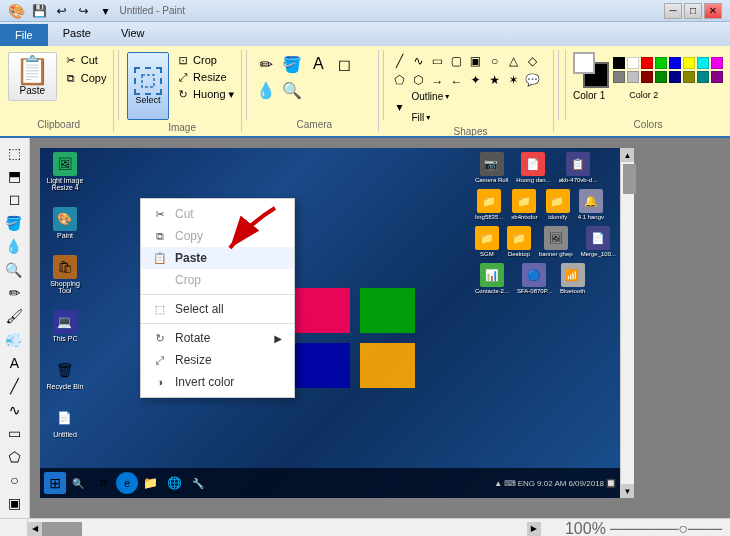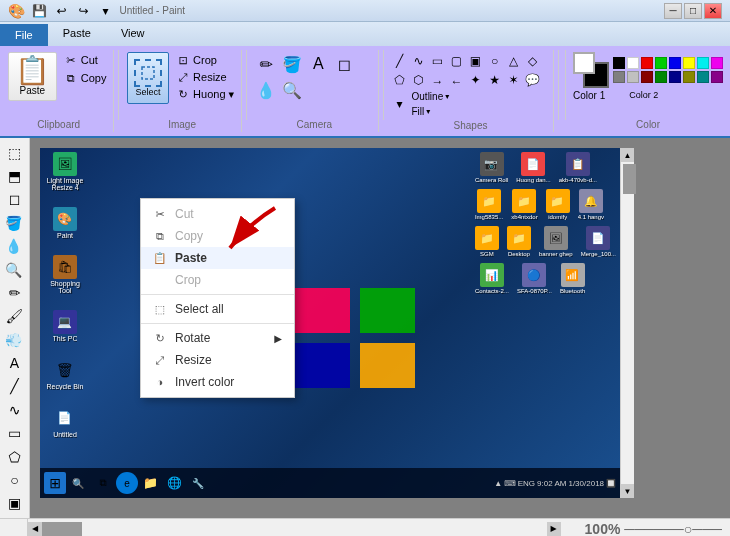--- a/index.html
+++ b/index.html
@@ -14,21 +14,21 @@
       justify-content: space-between;
       padding: 0 8px;
       border-bottom: 1px solid #a0b8d0;
     }
     .title-bar-left { display: flex; align-items: center; gap: 4px; }
     .title-bar-controls { display: flex; gap: 2px; }
     .title-btn { width: 18px; height: 16px; font-size: 10px; display: flex; align-items: center; justify-content: center; background: linear-gradient(to bottom, #e8e8e8, #ccc); border: 1px solid #aaa; cursor: pointer; }
     .qa-btn { width: 20px; height: 18px; display: flex; align-items: center; justify-content: center; font-size: 12px; cursor: pointer; }
 
     
-    .ribbon { background: #c4b5fd; border-bottom: 2px solid #2a72b8; }
+    .ribbon { background: #fef9c3; border-bottom: 2px solid #2a72b8; }
     .ribbon-tabs { display: flex; height: 24px; background: linear-gradient(to bottom, #dce9f7, #c8d9ee); }
     .ribbon-tab {
       padding: 4px 14px;
       font-size: 11px;
       cursor: pointer;
       border: 1px solid transparent;
       border-bottom: none;
     }
     .ribbon-tab.active {
       background: #f5f5f5;
@@ -88,21 +88,21 @@
     .small-btn-icon { width: 14px; height: 14px; display: inline-flex; align-items: center; justify-content: center; font-size: 11px; }
 
     
     .image-group .ribbon-group-content { flex-direction: column; align-items: flex-start; gap: 1px; }
 
     
     .select-btn {
       display: flex;
       flex-direction: column;
       align-items: center;
-      padding: 6px 6px;
+      padding: 14px 6px;
       cursor: pointer;
       background: linear-gradient(to bottom, #ddeeff, #a8c8f0);
       border: 1px solid #2a72b8;
       border-radius: 2px;
     }
     .select-icon-box {
       width: 28px; height: 28px;
       border: 2px dashed #2a72b8;
       display: flex; align-items: center; justify-content: center;
     }
@@ -216,21 +216,21 @@
       font-size: 12px;
       color: #333;
     }
     .ctx-item.disabled { color: #aaa; cursor: default; }
     .ctx-icon { width: 14px; height: 14px; display: flex; align-items: center; justify-content: center; font-size: 11px; color: #555; }
     .ctx-separator { height: 1px; background: #e0e0e0; margin: 3px 0; }
     .ctx-arrow { margin-left: auto; font-size: 10px; }
 
     .ribbon-separator { width: 1px; height: 70px; background: #ccc; margin: 0 2px; }
 
-    .outline-fill-btns { display: flex; flex-direction: column; gap: 2px; font-size: 10px; }
+    .outline-fill-btns { display: flex; flex-direction: column; gap: 8px; font-size: 10px; }
     .of-btn { display: flex; align-items: center; gap: 2px; cursor: pointer; padding: 1px 2px; }
     .of-arrow { font-size: 8px; }
 
     .size-lines { display: flex; flex-direction: column; gap: 4px; justify-content: center; padding: 4px; }
     .size-line { background: #333; }
 
     .colors-palette { display: flex; flex-direction: column; gap: 2px; }
     .color-row { display: flex; gap: 2px; }
     .c-swatch { width: 12px; height: 12px; cursor: pointer; border: 1px solid rgba(0,0,0,0.2); }
   </style>
@@ -396,21 +396,21 @@
               <div class="c-swatch" style="background:#088;"></div>
               <div class="c-swatch" style="background:#808;"></div>
             </div>
           </div>
         </div>
         <div style="display:flex;gap:2px;">
           <div style="font-size:10px;text-align:center;">Color 1</div>
           <div style="font-size:9px;text-align:center;margin-left:22px;">Color 2</div>
         </div>
       </div>
-      <div class="ribbon-group-label">Color</div>
+      <div class="ribbon-group-label">Colors</div>
     </div>
 
   </div>
 </div>
 
 <div style="display:flex;flex:1;background:#808080;height:calc(536px - 22px - 24px - 90px - 20px);position:relative;">
 
   <div class="left-toolbar">
     <div class="left-tool-btn" title="Select">⬚</div>
     <div class="left-tool-btn" title="Free select">⬒</div>
@@ -545,21 +545,21 @@
           <div class="task-icon" style="background:#0078d7;border-radius:50%;font-size:10px;">e</div>
           <div class="task-icon" style="font-size:12px;">📁</div>
           <div class="task-icon" style="font-size:12px;">🌐</div>
           <div class="task-icon" style="font-size:10px;">🔧</div>
           <div style="flex:1;"></div>
           <div style="display:flex;align-items:center;gap:2px;font-size:8px;color:#ccc;">
             <span>▲</span>
             <span>⌨</span>
             <span>ENG</span>
             <span>9:02 AM</span>
-            <span>1/30/2018</span>
+            <span>6/09/2018</span>
             <span>🔲</span>
           </div>
         </div>
 
         <div class="context-menu">
           <div class="ctx-item disabled">
             <span class="ctx-icon">✂</span>
             <span>Cut</span>
           </div>
           <div class="ctx-item disabled">
@@ -618,18 +618,18 @@
 
 <div style="height:20px;background:#f0f0f0;border-top:1px solid #ccc;display:flex;align-items:center;">
   <div style="width:28px;height:100%;background:#f0f0f0;border-right:1px solid #ccc;display:flex;align-items:center;justify-content:center;"></div>
   <div style="flex:1;display:flex;align-items:center;">
     <div style="width:14px;height:14px;background:#ccc;display:flex;align-items:center;justify-content:center;font-size:8px;cursor:pointer;">◀</div>
     <div style="flex:1;background:#f0f0f0;height:14px;position:relative;">
       <div style="width:40px;height:100%;background:#999;position:absolute;left:0;"></div>
     </div>
     <div style="width:14px;height:14px;background:#ccc;display:flex;align-items:center;justify-content:center;font-size:8px;cursor:pointer;">▶</div>
   </div>
-  <div style="display:flex;align-items:flex-start;gap:8px;padding:0 8px;font-size:14px;color:#666;font-weight:bold;">
+  <div style="display:flex;align-items:flex-start;gap:8px;padding:0 8px;font-size:16px;color:#666;">
     <span></span>
     <span></span>
     <span>100% ──────○───</span>
   </div>
 </div>
 
 </body></html>

